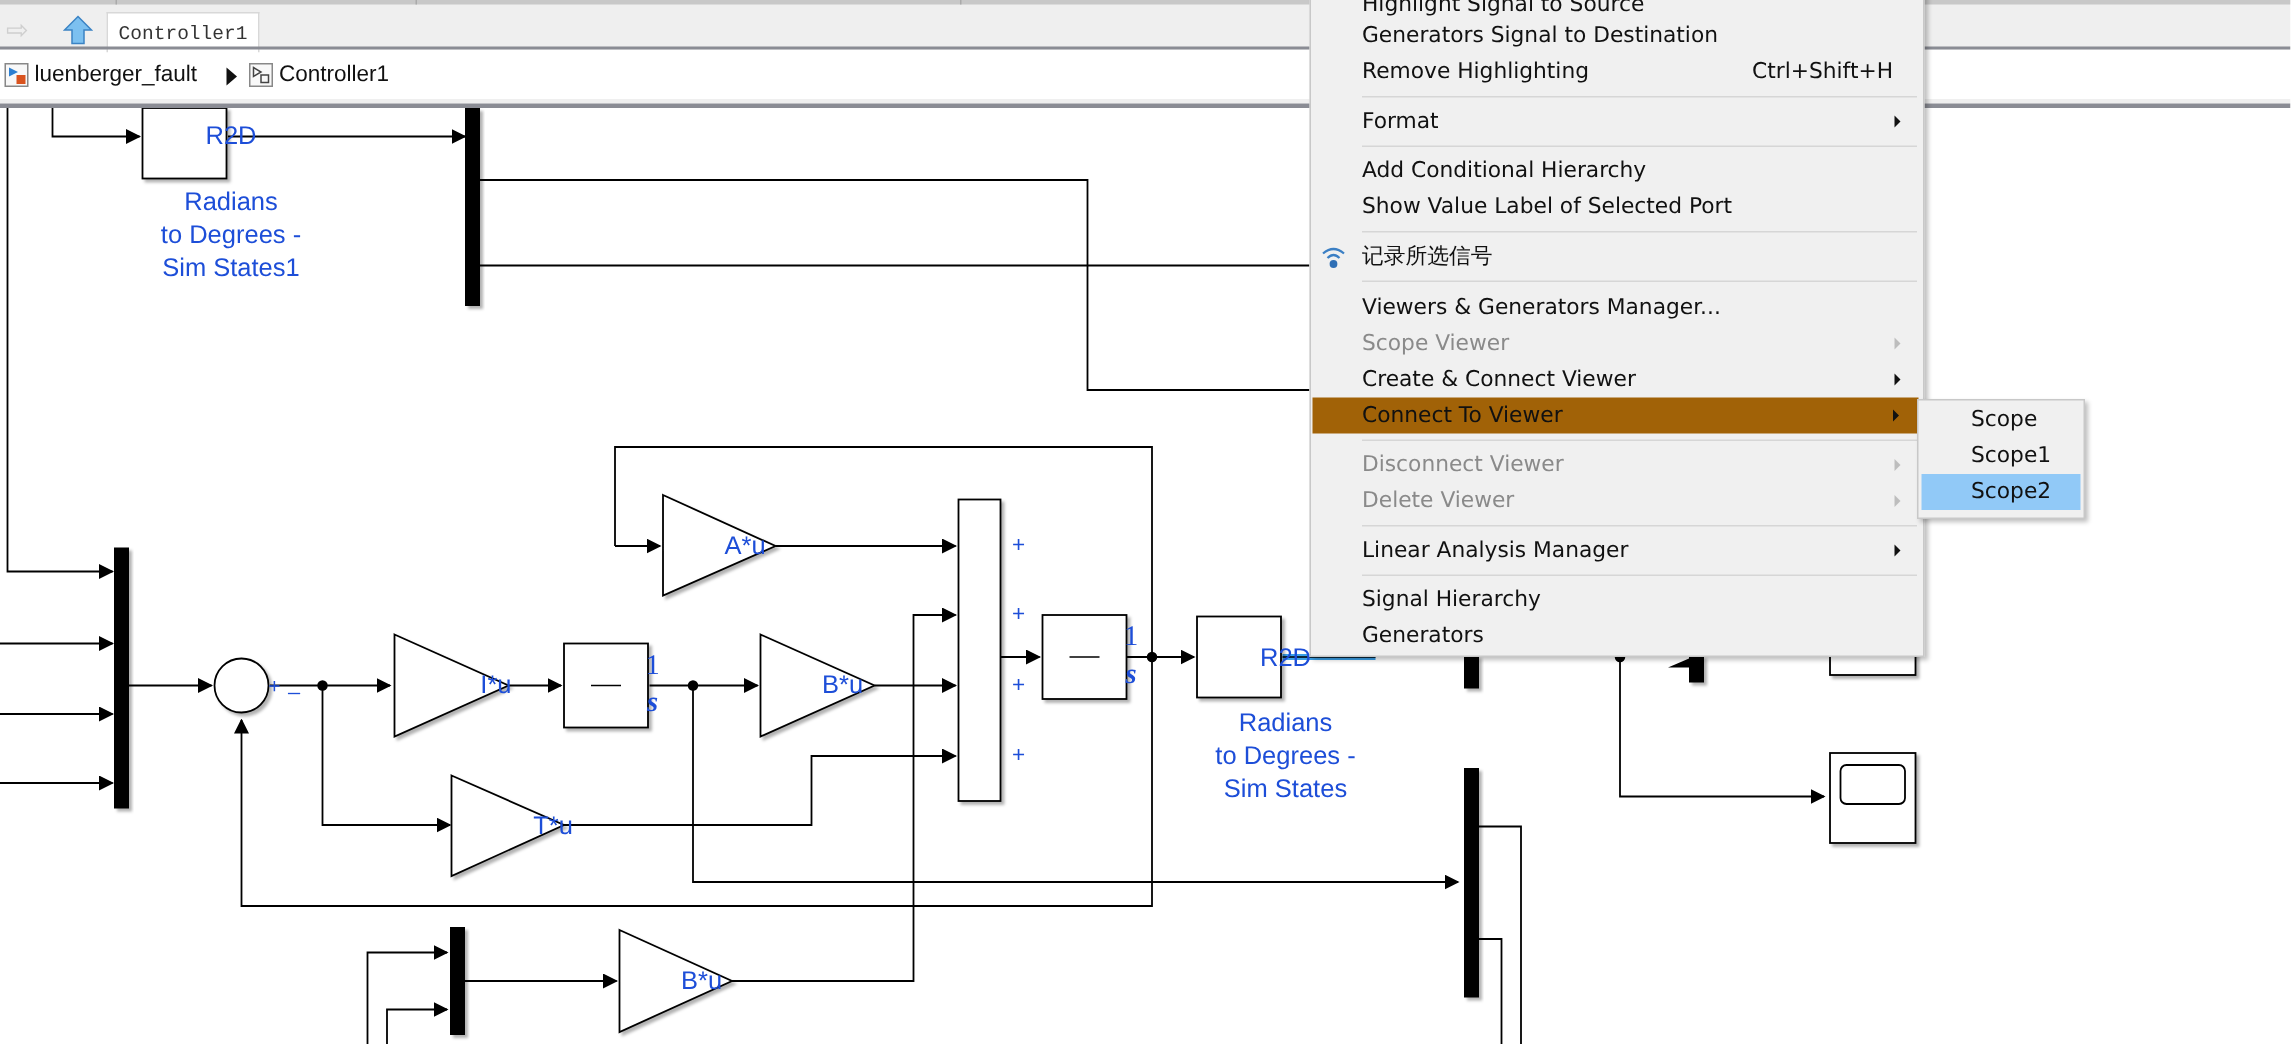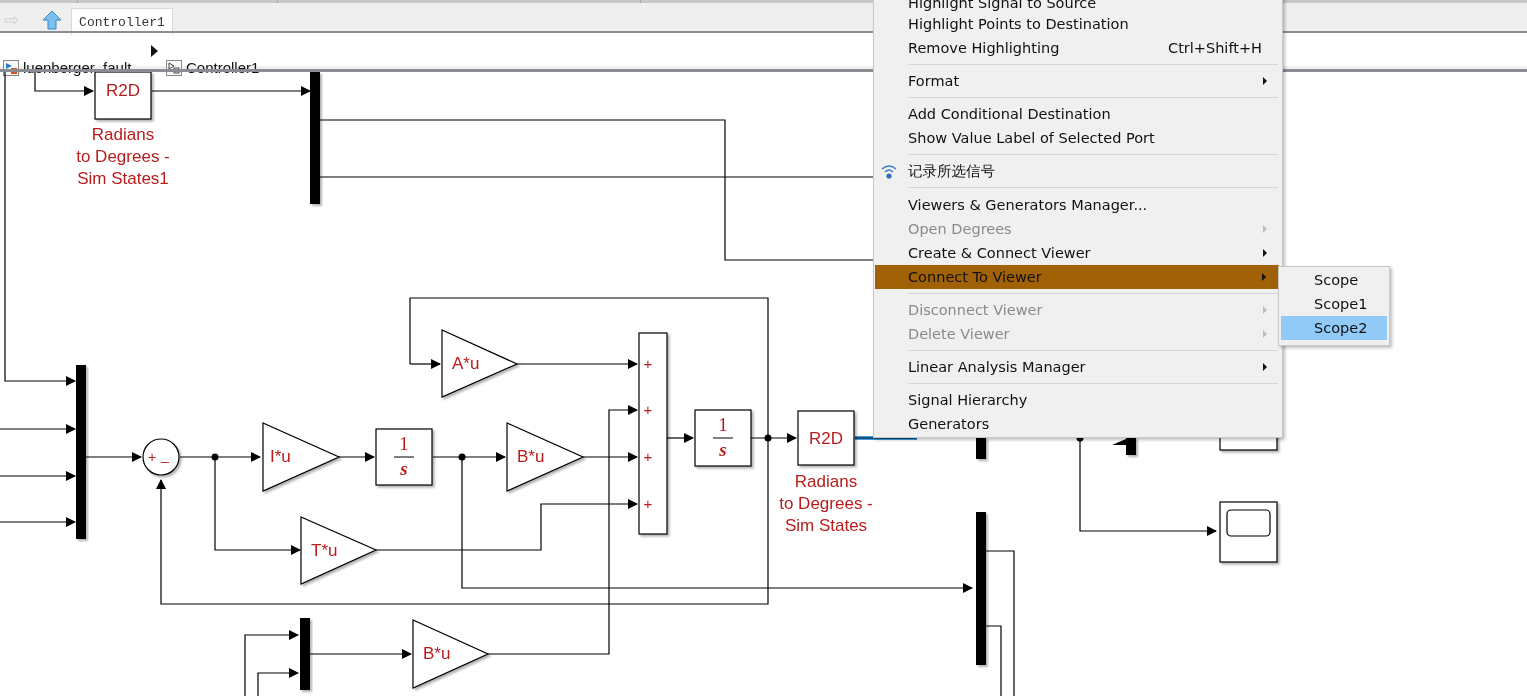--- a/index.html
+++ b/index.html
@@ -5,26 +5,26 @@
   html, body { margin:0; padding:0; }
   body { width:1527px; height:696px; position:relative; overflow:hidden; background:#ffffff; font-family:"Liberation Sans", sans-serif; }
   .toolbar { position:absolute; left:0; top:0; width:1527px; height:33px; background:#efefef; border-top:3px solid #c8c8c8; box-sizing:border-box; }
   .toolbar .topsep { position:absolute; top:-3px; height:3px; width:1px; background:#aaa; }
   .nav-back { position:absolute; left:4px; top:8px; font-size:18px; color:#cfcfcf; line-height:18px; }
   .nav-up { position:absolute; left:42px; top:7px; width:20px; height:20px; }
   .tab { position:absolute; left:71px; top:5px; width:102px; height:27px; background:#fff; border:1px solid #d8d8d8; border-bottom:none; font-family:"Liberation Mono", monospace; font-size:13px; color:#333; line-height:27px; text-align:center; box-sizing:border-box; }
   .rule1 { position:absolute; left:0; top:31px; width:1527px; height:2px; background:#8a8c94; }
   .breadcrumb { position:absolute; left:0; top:35px; width:1527px; height:31px; background:#fff; border-bottom:3px solid #efefef; }
   .rule2 { position:absolute; left:0; top:69px; width:1527px; height:3px; background:#8a8c94; }
-  .bc-item { position:absolute; top:24px; font-size:15px; color:#111; display:flex; align-items:center; }
+  .bc-item { position:absolute; top:6px; font-size:15px; color:#111; display:flex; align-items:center; }
   .bc-icon { width:16px; height:16px; display:inline-block; margin-right:4px; position:relative; border:1px solid #888; box-sizing:border-box; background:#f8f8f8; }
   .bc-arrow { position:absolute; left:151px; top:10px; width:0; height:0; border-top:6px solid transparent; border-bottom:6px solid transparent; border-left:7px solid #111; }
   .canvas { position:absolute; left:0; top:72px; width:1527px; height:624px; }
   .canvas svg { position:absolute; left:0; top:0; }
-  .blk-label { position:absolute; font-size:17px; color:#b91c1c; text-align:center; line-height:22px; }
+  .blk-label { position:absolute; font-size:17px; color:#1d4ed8; text-align:center; line-height:22px;padding-left:31px; }
   .ctx-menu { position:absolute; left:873px; top:-10px; width:410px; height:448px; background:#f0f0f0; border:1px solid #c8c8c8; box-shadow:2px 2px 3px rgba(0,0,0,0.25); box-sizing:border-box; }
   .mi { position:absolute; left:0; width:406px; height:24px; font-family:"DejaVu Sans", sans-serif; font-size:14.5px; line-height:24px; color:#111; }
   .mi .lbl { position:absolute; left:34px; }
   .mi .sc { position:absolute; right:18px;text-align:right; }
   .mi .sub { position:absolute; right:13px; top:8px; width:0; height:0; border-top:4px solid transparent; border-bottom:4px solid transparent; border-left:4px solid #111; }
   .mi.disabled { color:#8a8a8a; }
   .mi.disabled .sub { border-left-color:#bdbdbd; }
   .mi.active { background:#a16207; left:1px; width:404px; }
   .msep { position:absolute; left:34px; width:370px; height:1px; background:#d6d6d6; }
   .submenu { position:absolute; left:1278px; top:266px; width:112px; height:80px; background:#f0f0f0; border:1px solid #c8c8c8; box-shadow:2px 2px 3px rgba(0,0,0,0.25); box-sizing:border-box; }
@@ -159,24 +159,24 @@
     <div>to Degrees -</div>
     <div>Sim States1</div>
   </div>
   <div class="blk-label" style="left:798px;top:356px;width:56px">R2D</div>
   <div class="blk-label" style="left:766px;top:399px;width:120px">
     <div>Radians</div>
     <div>to Degrees -</div>
     <div>Sim States</div>
   </div>
 
-  <div class="blk-label" style="left:270px;top:374px;width:40px;text-align:left">I*u</div>
+  <div class="blk-label" style="left:270px;top:374px;width:40px;text-align:right">I*u</div>
   <div class="blk-label" style="left:452px;top:281px;width:40px;text-align:left">A*u</div>
   <div class="blk-label" style="left:517px;top:374px;width:40px;text-align:left">B*u</div>
-  <div class="blk-label" style="left:311px;top:468px;width:40px;text-align:left">T*u</div>
+  <div class="blk-label" style="left:311px;top:468px;width:40px;text-align:right">T*u</div>
   <div class="blk-label" style="left:423px;top:571px;width:40px;text-align:left">B*u</div>
 
   <div class="blk-label" style="left:376px;top:361px;width:56px;font-family:'Liberation Serif',serif;font-size:19px">1</div>
   <div class="blk-label" style="left:376px;top:386px;width:56px;font-family:'Liberation Serif',serif;font-size:19px;font-style:italic;font-weight:bold">s</div>
   <div class="blk-label" style="left:695px;top:342px;width:56px;font-family:'Liberation Serif',serif;font-size:19px">1</div>
   <div class="blk-label" style="left:695px;top:367px;width:56px;font-family:'Liberation Serif',serif;font-size:19px;font-style:italic;font-weight:bold">s</div>
 
   <div class="blk-label" style="left:145px;top:374px;width:14px;font-size:14px">+</div>
   <div class="blk-label" style="left:158px;top:372px;width:14px;font-size:14px">_</div>
 
@@ -184,53 +184,53 @@
   <div class="blk-label" style="left:640px;top:327px;width:16px;font-size:15px">+</div>
   <div class="blk-label" style="left:640px;top:374px;width:16px;font-size:15px">+</div>
   <div class="blk-label" style="left:640px;top:421px;width:16px;font-size:15px">+</div>
 </div>
 
 <div class="ctx-menu">
   <div class="mi" style="top:0px">
       <span class="lbl">Highlight Signal to Source</span>
     </div>
   <div class="mi" style="top:21px">
-      <span class="lbl">Highlight Points to Destination</span>
+      <span class="lbl">Generators Signal to Destination</span>
     </div>
   <div class="mi" style="top:45px">
       <span class="lbl">Remove Highlighting</span>
       <span class="sc">Ctrl+Shift+H</span>
     </div>
   <div class="msep" style="top:73px"></div>
   <div class="mi" style="top:78px">
       <span class="lbl">Format</span>
       <span class="sub"></span>
     </div>
   <div class="msep" style="top:106px"></div>
   <div class="mi" style="top:111px">
-      <span class="lbl">Add Conditional Destination</span>
+      <span class="lbl">Add Conditional Hierarchy</span>
     </div>
   <div class="mi" style="top:135px">
       <span class="lbl">Show Value Label of Selected Port</span>
     </div>
   <div class="msep" style="top:163px"></div>
   <div class="mi" style="top:168px">
     <svg class="wifi" viewBox="0 0 20 18">
       <path d="M3 6 Q10 0 17 6" fill="none" stroke="#3b7fc4" stroke-width="1.5"></path>
       <path d="M6 9 Q10 5 14 9" fill="none" stroke="#3b7fc4" stroke-width="1.5"></path>
       <circle cx="10" cy="13" r="2.6" fill="#2f6fb5"></circle>
     </svg>
     <span class="lbl">记录所选信号</span>
   </div>
   <div class="msep" style="top:196px"></div>
   <div class="mi" style="top:202px">
       <span class="lbl">Viewers &amp; Generators Manager...</span>
     </div>
   <div class="mi disabled" style="top:226px">
-      <span class="lbl">Open Degrees</span>
+      <span class="lbl">Scope Viewer</span>
       <span class="sub"></span>
     </div>
   <div class="mi" style="top:250px">
       <span class="lbl">Create &amp; Connect Viewer</span>
       <span class="sub"></span>
     </div>
   <div class="mi active" style="top:274px">
       <span class="lbl" style="left:33px">Connect To Viewer</span>
       <span class="sub"></span>
     </div>

